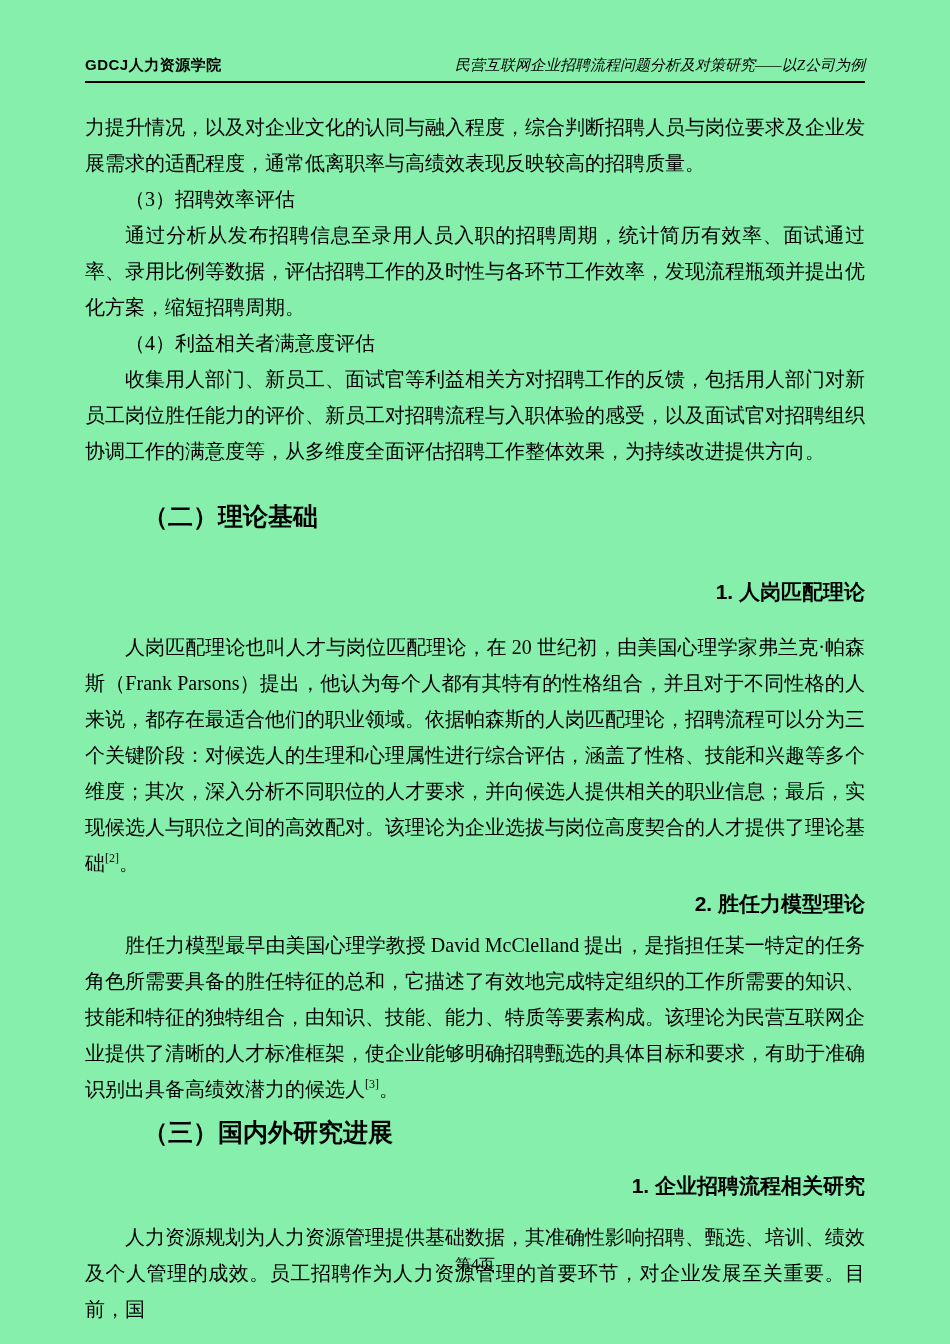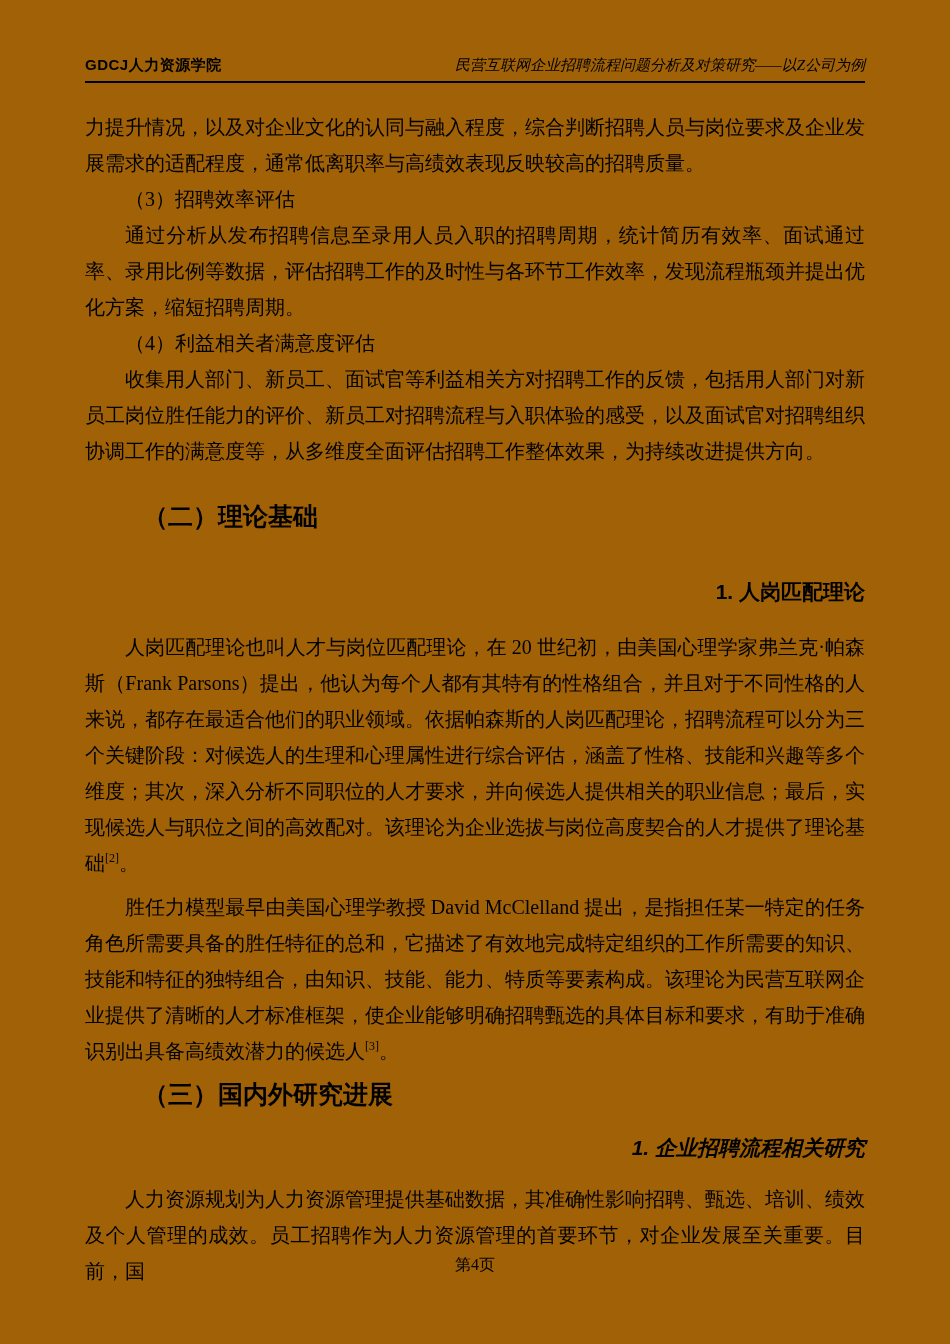--- a/index.html
+++ b/index.html
@@ -4,21 +4,21 @@
 <style>
   html, body {
     margin: 0;
     padding: 0;
     background: #ffffff;
   }
   .page {
     width: 950px;
     height: 1344px;
     margin: 0 auto;
-    background: #a16207;
+    background: #86efac;
     color: #000000;
     position: relative;
     box-sizing: border-box;
     padding: 56px 85px 0 85px;
     overflow: hidden;
     font-family: "Liberation Serif", "DejaVu Serif", serif;
   }
   .page-header {
     display: flex;
     justify-content: space-between;
@@ -68,21 +68,21 @@
   .h3 {
     font-family: "Liberation Sans", sans-serif;
     font-weight: 700;
     font-size: 21px;
     line-height: 30px;
     margin: 44px 0 0 0;
     padding-left: 50px;
     text-align: right;
   }
   .h3.tight { margin-top: 8px; }
-  .h3.third { margin-top: 22px; font-style: italic; }
+  .h3.third { margin-top: 22px; }
   .ref {
     font-size: 12px;
     line-height: 0;
     vertical-align: super;
   }
   .page-footer {
     position: absolute;
     left: 0;
     right: 0;
     bottom: 68px;
@@ -111,20 +111,21 @@
     <p class="para">（4）利益相关者满意度评估</p>
 
     <p class="para">收集用人部门、新员工、面试官等利益相关方对招聘工作的反馈，包括用人部门对新员工岗位胜任能力的评价、新员工对招聘流程与入职体验的感受，以及面试官对招聘组织协调工作的满意度等，从多维度全面评估招聘工作整体效果，为持续改进提供方向。</p>
 
     <h2 class="h2">（二）理论基础</h2>
 
     <h3 class="h3">1. 人岗匹配理论</h3>
 
     <p class="para mt22"><span>人岗匹配理论也叫人才与岗位匹配理论，在 20 世纪初，由美国心理学家弗兰克·帕森斯（Frank Parsons）提出，他认为每个人都有其特有的性格组合，并且对于不同性格的人来说，都存在最适合他们的职业领域。依据帕森斯的人岗匹配理论，招聘流程可以分为三个关键阶段：对候选人的生理和心理属性进行综合评估，涵盖了性格、技能和兴趣等多个维度；其次，深入分析不同职位的人才要求，并向候选人提供相关的职业信息；最后，实现候选人与职位之间的高效配对。该理论为企业选拔与岗位高度契合的人才提供了理论基础</span><sup class="ref">[2]</sup><span>。</span></p>
 
+    <h3 class="h3 tight">2. 胜任力模型理论</h3>
 
     <p class="para mt8"><span>胜任力模型最早由美国心理学教授 David McClelland 提出，是指担任某一特定的任务角色所需要具备的胜任特征的总和，它描述了有效地完成特定组织的工作所需要的知识、技能和特征的独特组合，由知识、技能、能力、特质等要素构成。该理论为民营互联网企业提供了清晰的人才标准框架，使企业能够明确招聘甄选的具体目标和要求，有助于准确识别出具备高绩效潜力的候选人</span><sup class="ref">[3]</sup><span>。</span></p>
 
     <h2 class="h2 second">（三）国内外研究进展</h2>
 
     <h3 class="h3 third">1. 企业招聘流程相关研究</h3>
 
     <p class="para mt18">人力资源规划为人力资源管理提供基础数据，其准确性影响招聘、甄选、培训、绩效及个人管理的成效。员工招聘作为人力资源管理的首要环节，对企业发展至关重要。目前，国</p>
 
   </main>

